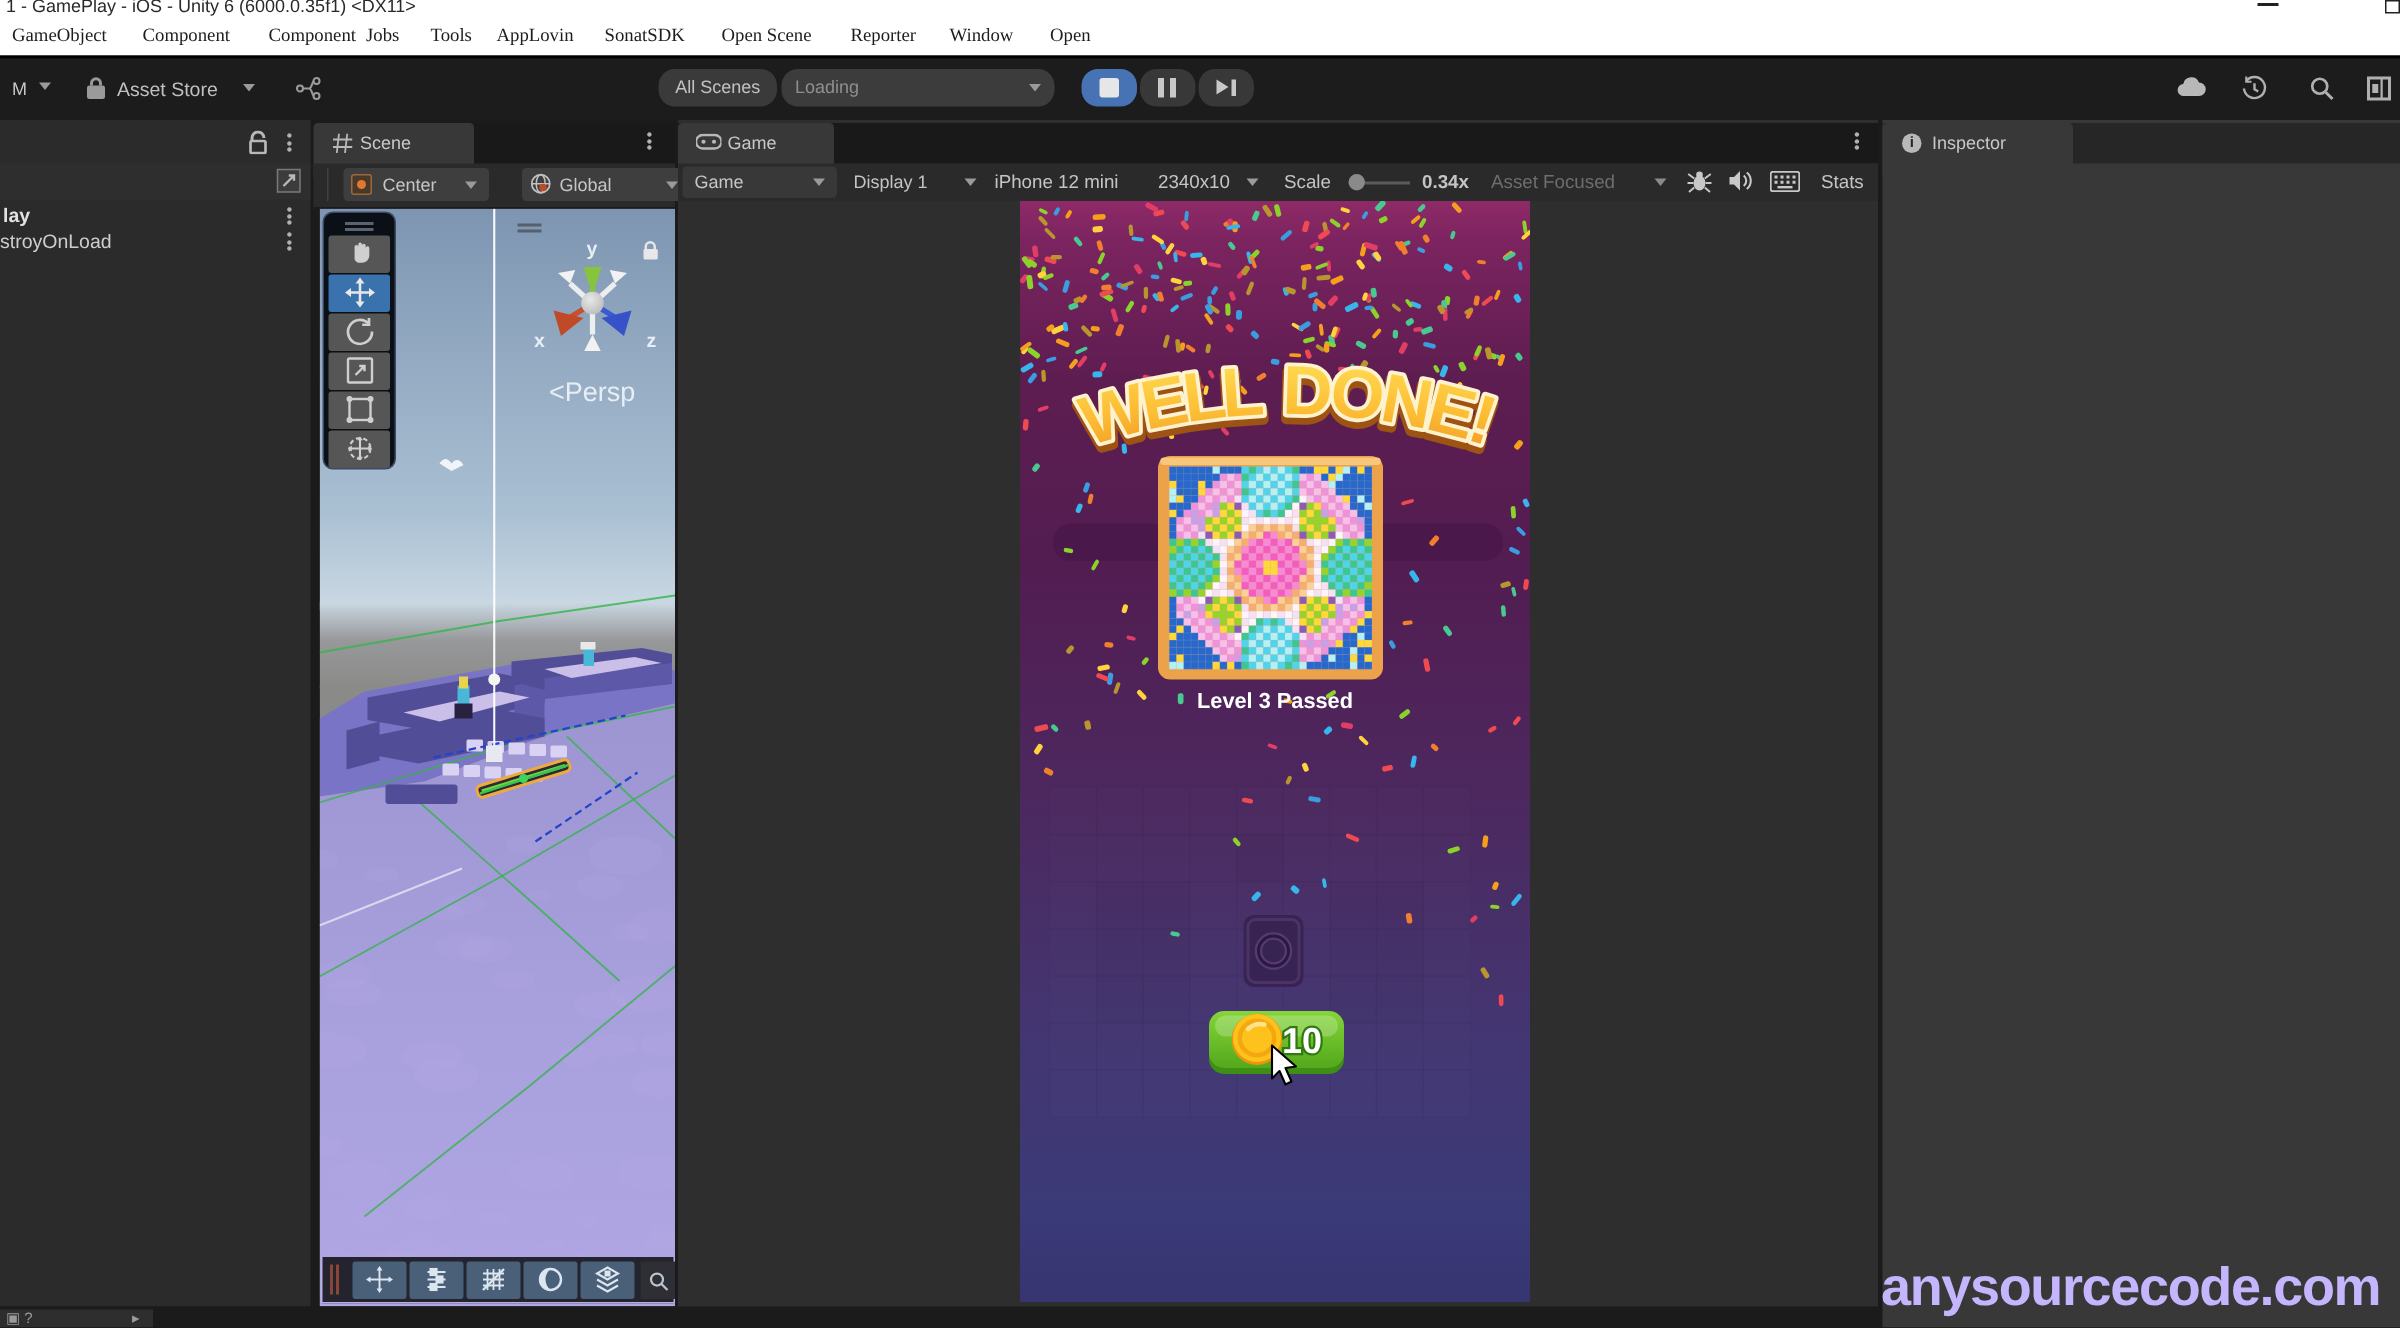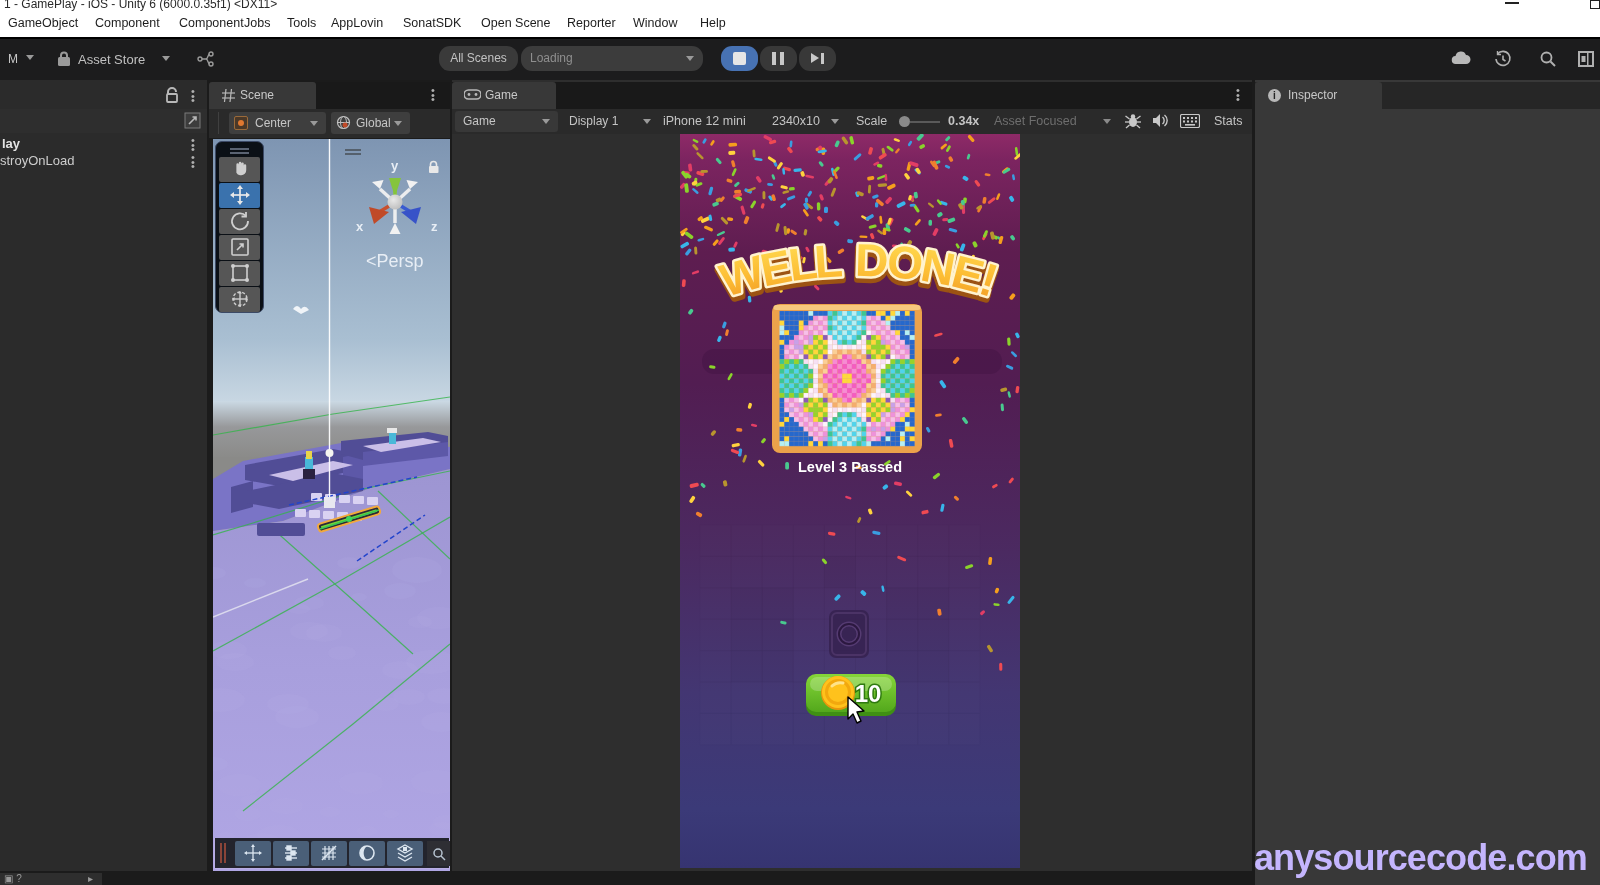--- a/index.html
+++ b/index.html
@@ -4,21 +4,21 @@
 * { margin:0; padding:0; box-sizing:border-box; }
 html,body { width:1600px; height:885px; overflow:hidden; background:#1b1b1b;
   font-family:"Liberation Sans", sans-serif; }
 .abs { position:absolute; }
 #stage { position:relative; width:1600px; height:885px; }
 
 #titlebar { left:0; top:0; width:1600px; height:12px; background:#ffffff; color:#2a2a2a;
   font-size:12px; }
 #titletext { left:4px; top:-3px; }
 #menubar { left:0; top:12px; width:1600px; height:25px; background:#ffffff; color:#1d1d1d;
-  font-size:12.5px; }
+  font-size:12.5px;font-family:Liberation Serif, serif; }
 #menubar span { position:absolute; top:4px; }
 #menusep { left:0; top:37px; width:1600px; height:2px; background:#000000; }
 
 #toolbar { left:0; top:39px; width:1600px; height:41px; background:#1c1c1d; color:#b6b6b6; font-size:12px; }
 .tbtn { position:absolute; top:7px; height:25px; background:#383838; border-radius:11px;
   color:#c2c2c2; font-size:12px; line-height:25px; text-align:center; }
 
 .tab { position:absolute; height:37px; background:#383838; border-radius:3px 3px 0 0;
   color:#c8c8c8; font-size:12px; line-height:27px; }
 .tabrow { position:absolute; height:27px; background:#191919; }
@@ -51,21 +51,21 @@
 <span style="left:8px">GameObject</span>
       <span style="left:95px">Component</span>
       <span style="left:179px">Component</span>
       <span style="left:244px">Jobs</span>
       <span style="left:287px">Tools</span>
       <span style="left:331px">AppLovin</span>
       <span style="left:403px">SonatSDK</span>
       <span style="left:481px">Open Scene</span>
       <span style="left:567px">Reporter</span>
       <span style="left:633px">Window</span>
-      <span style="left:700px">Help</span>
+      <span style="left:700px">Open</span>
 </div>
 <div class="abs" id="menusep"></div>
 
 <div class="abs" id="toolbar">
   <span class="abs" style="left:8px;top:13px;color:#c8c8c8">M</span>
   <span class="abs" style="left:26px;top:16px;width:0;height:0;border-left:4px solid transparent;border-right:4px solid transparent;border-top:5px solid #9a9a9a"></span>
 
   <svg class="abs" style="left:57px;top:12px" width="14" height="16" viewBox="0 0 14 16">
         <rect x="1" y="6" width="12" height="9" rx="1.5" fill="#9a9a9a"></rect>
         <path d="M4 6 V4.5 a3 3 0 0 1 6 0 V6" stroke="#9a9a9a" stroke-width="2" fill="none"></path>
@@ -148,21 +148,21 @@
       </svg>
   <span style="margin-left:31px">Scene</span></div>
 <div class="dots3" style="left:431px;top:88px">•<br>•<br>•</div>
 <div class="ptool" style="left:209px;top:109px;width:241px"></div>
 <div class="abs" style="left:218px;top:112px;width:1px;height:22px;background:#404040"></div>
 <div class="pbtn" style="left:229px;top:112px;width:97px">
   <span class="abs" style="left:5px;top:4px;width:14px;height:14px;border:1px solid #9a6a3a;background:#4a3828;border-radius:2px"></span>
   <span class="abs" style="left:9px;top:8px;width:6px;height:6px;background:#e07830;border-radius:50%"></span>
   <span style="margin-left:26px">Center</span>
   <span class="abs" style="right:8px;top:9px;width:0;height:0;border-left:4px solid transparent;border-right:4px solid transparent;border-top:5px solid #9a9a9a"></span></div>
-<div class="pbtn" style="left:331px;top:112px;width:79px">
+<div class="pbtn" style="left:348px;top:112px;width:112px">
   <svg class="abs" style="left:5px;top:3px" width="15" height="15" viewBox="0 0 15 15">
         <circle cx="7.5" cy="7.5" r="6" stroke="#c0c0c0" fill="none" stroke-width="1.2"></circle>
         <ellipse cx="7.5" cy="7.5" rx="3" ry="6" stroke="#c0c0c0" fill="none" stroke-width="1"></ellipse>
         <line x1="1.5" y1="7.5" x2="13.5" y2="7.5" stroke="#c0c0c0"></line>
         <circle cx="9" cy="10" r="2.5" fill="#c04a28"></circle>
       </svg>
   <span style="margin-left:25px">Global</span>
   <span class="abs" style="right:8px;top:9px;width:0;height:0;border-left:4px solid transparent;border-right:4px solid transparent;border-top:5px solid #9a9a9a"></span></div>
 
 <div class="abs" style="left:213px;top:139px;width:237px;height:732px;overflow:hidden"><svg width="237" height="732" viewBox="0 0 237 732">

